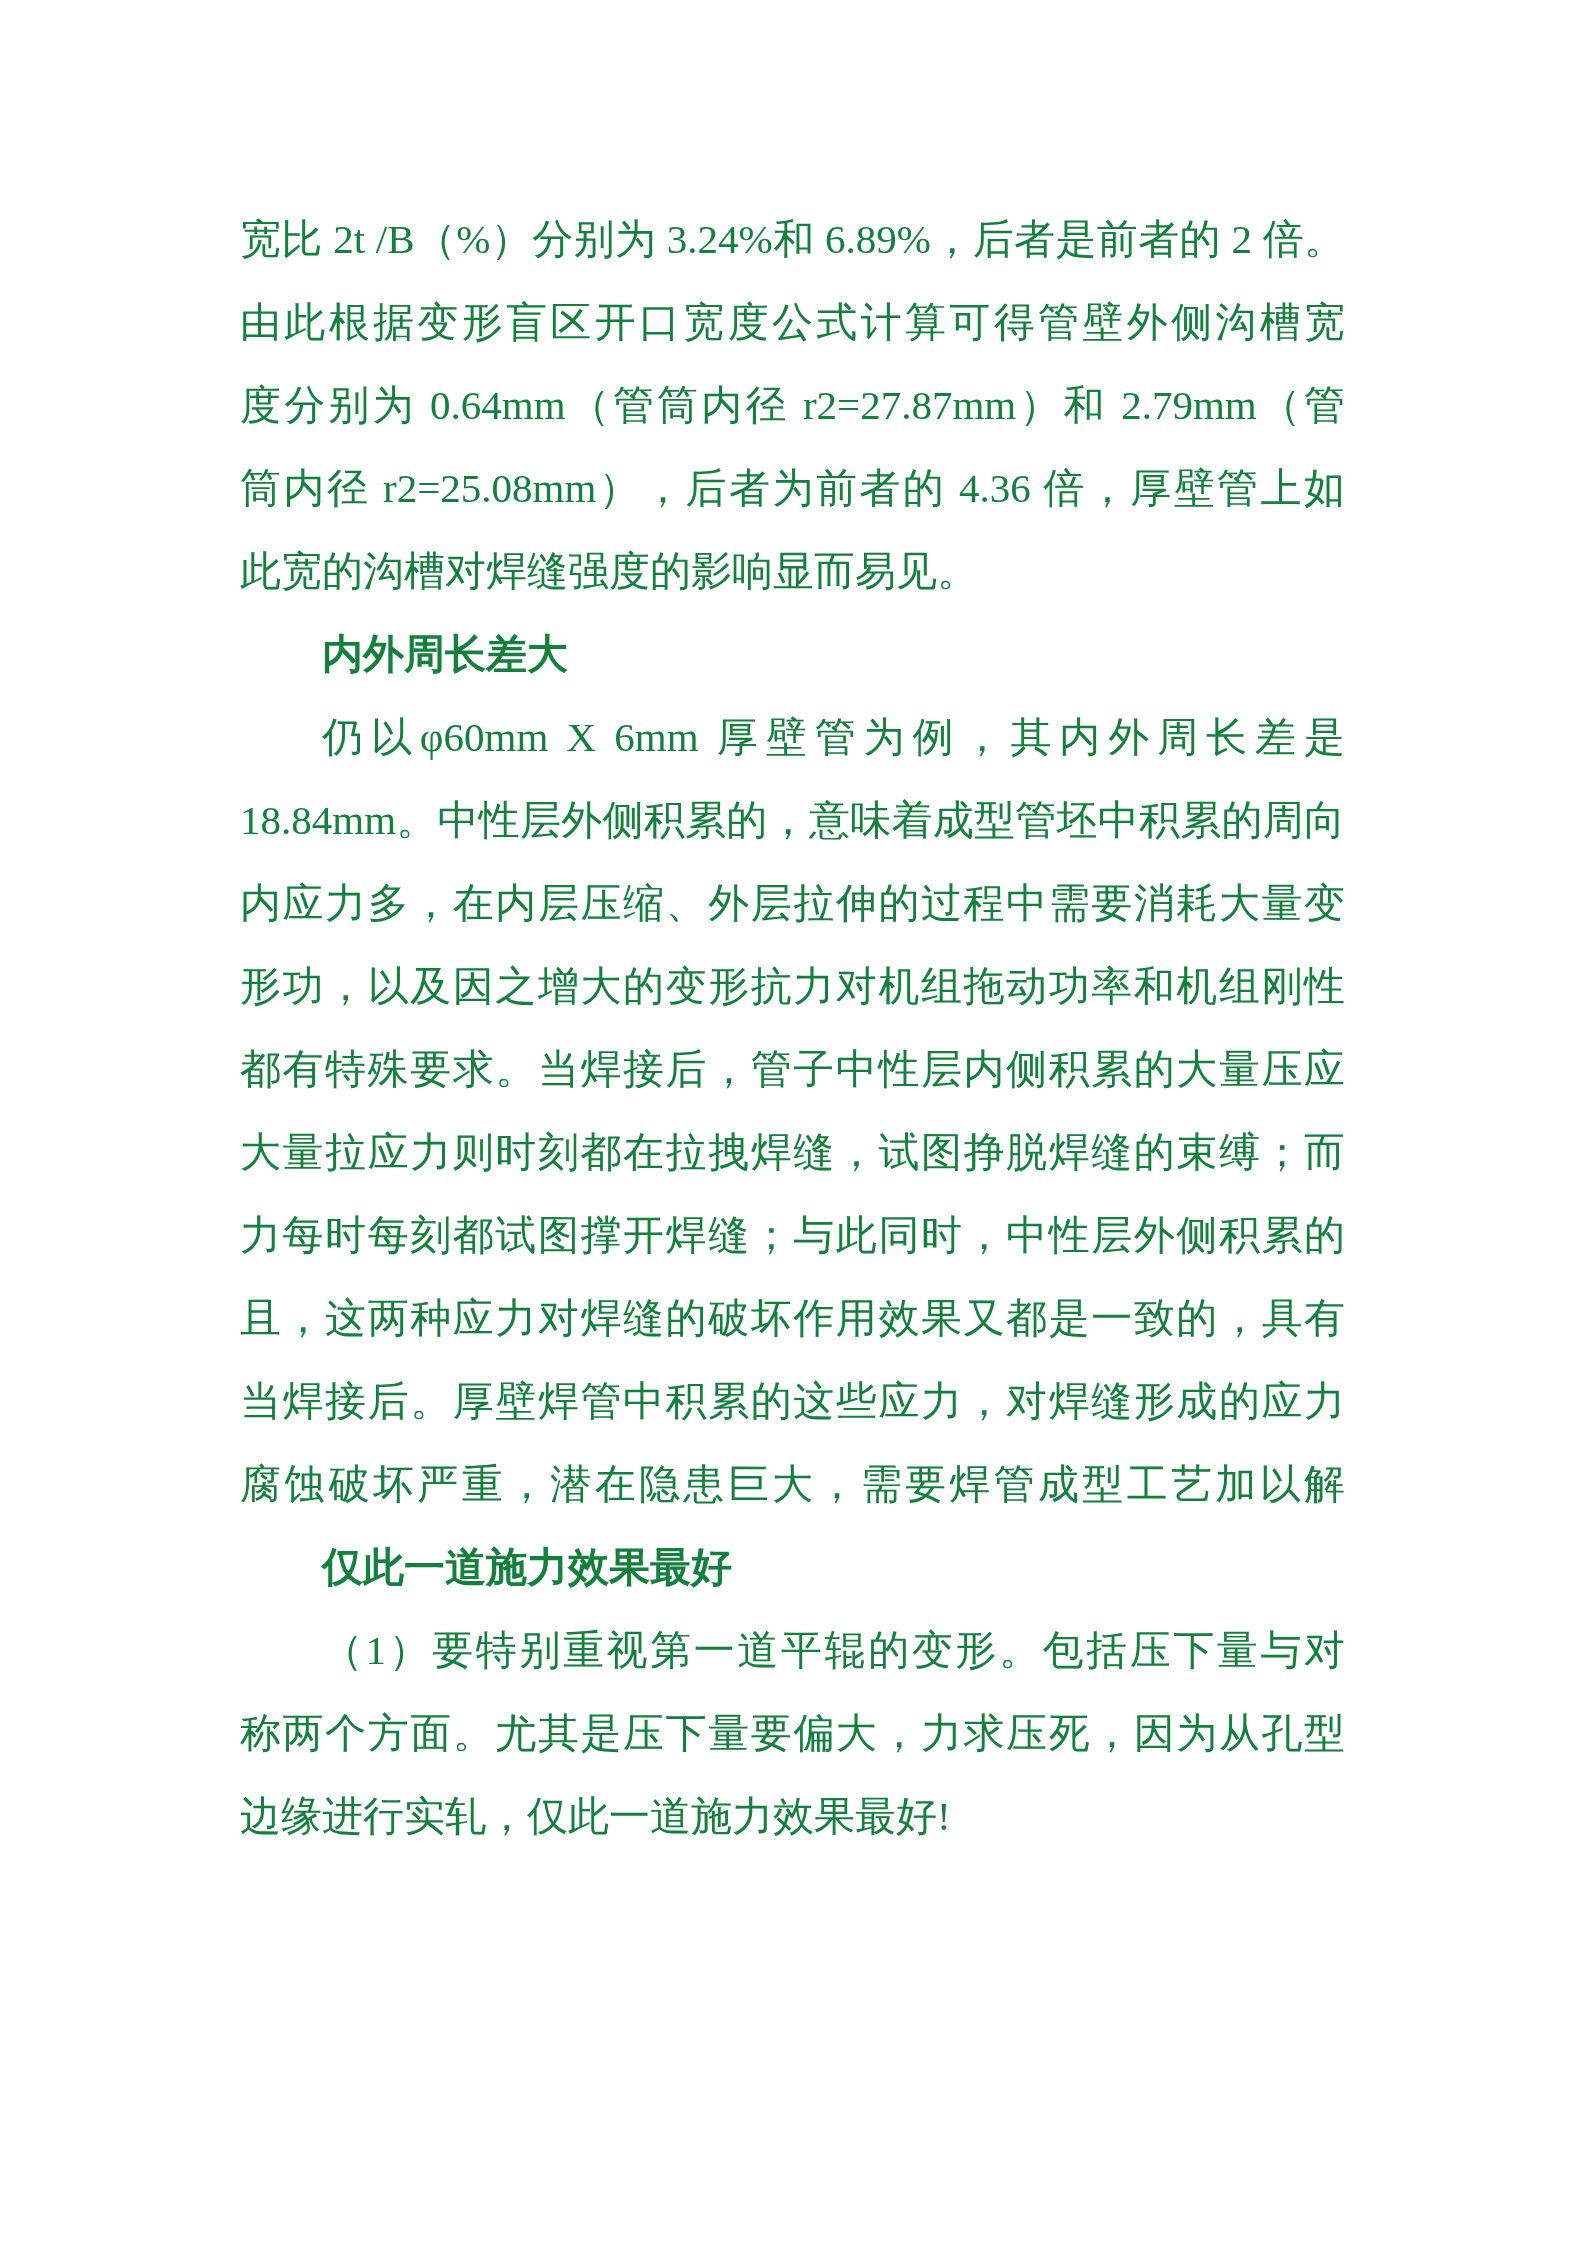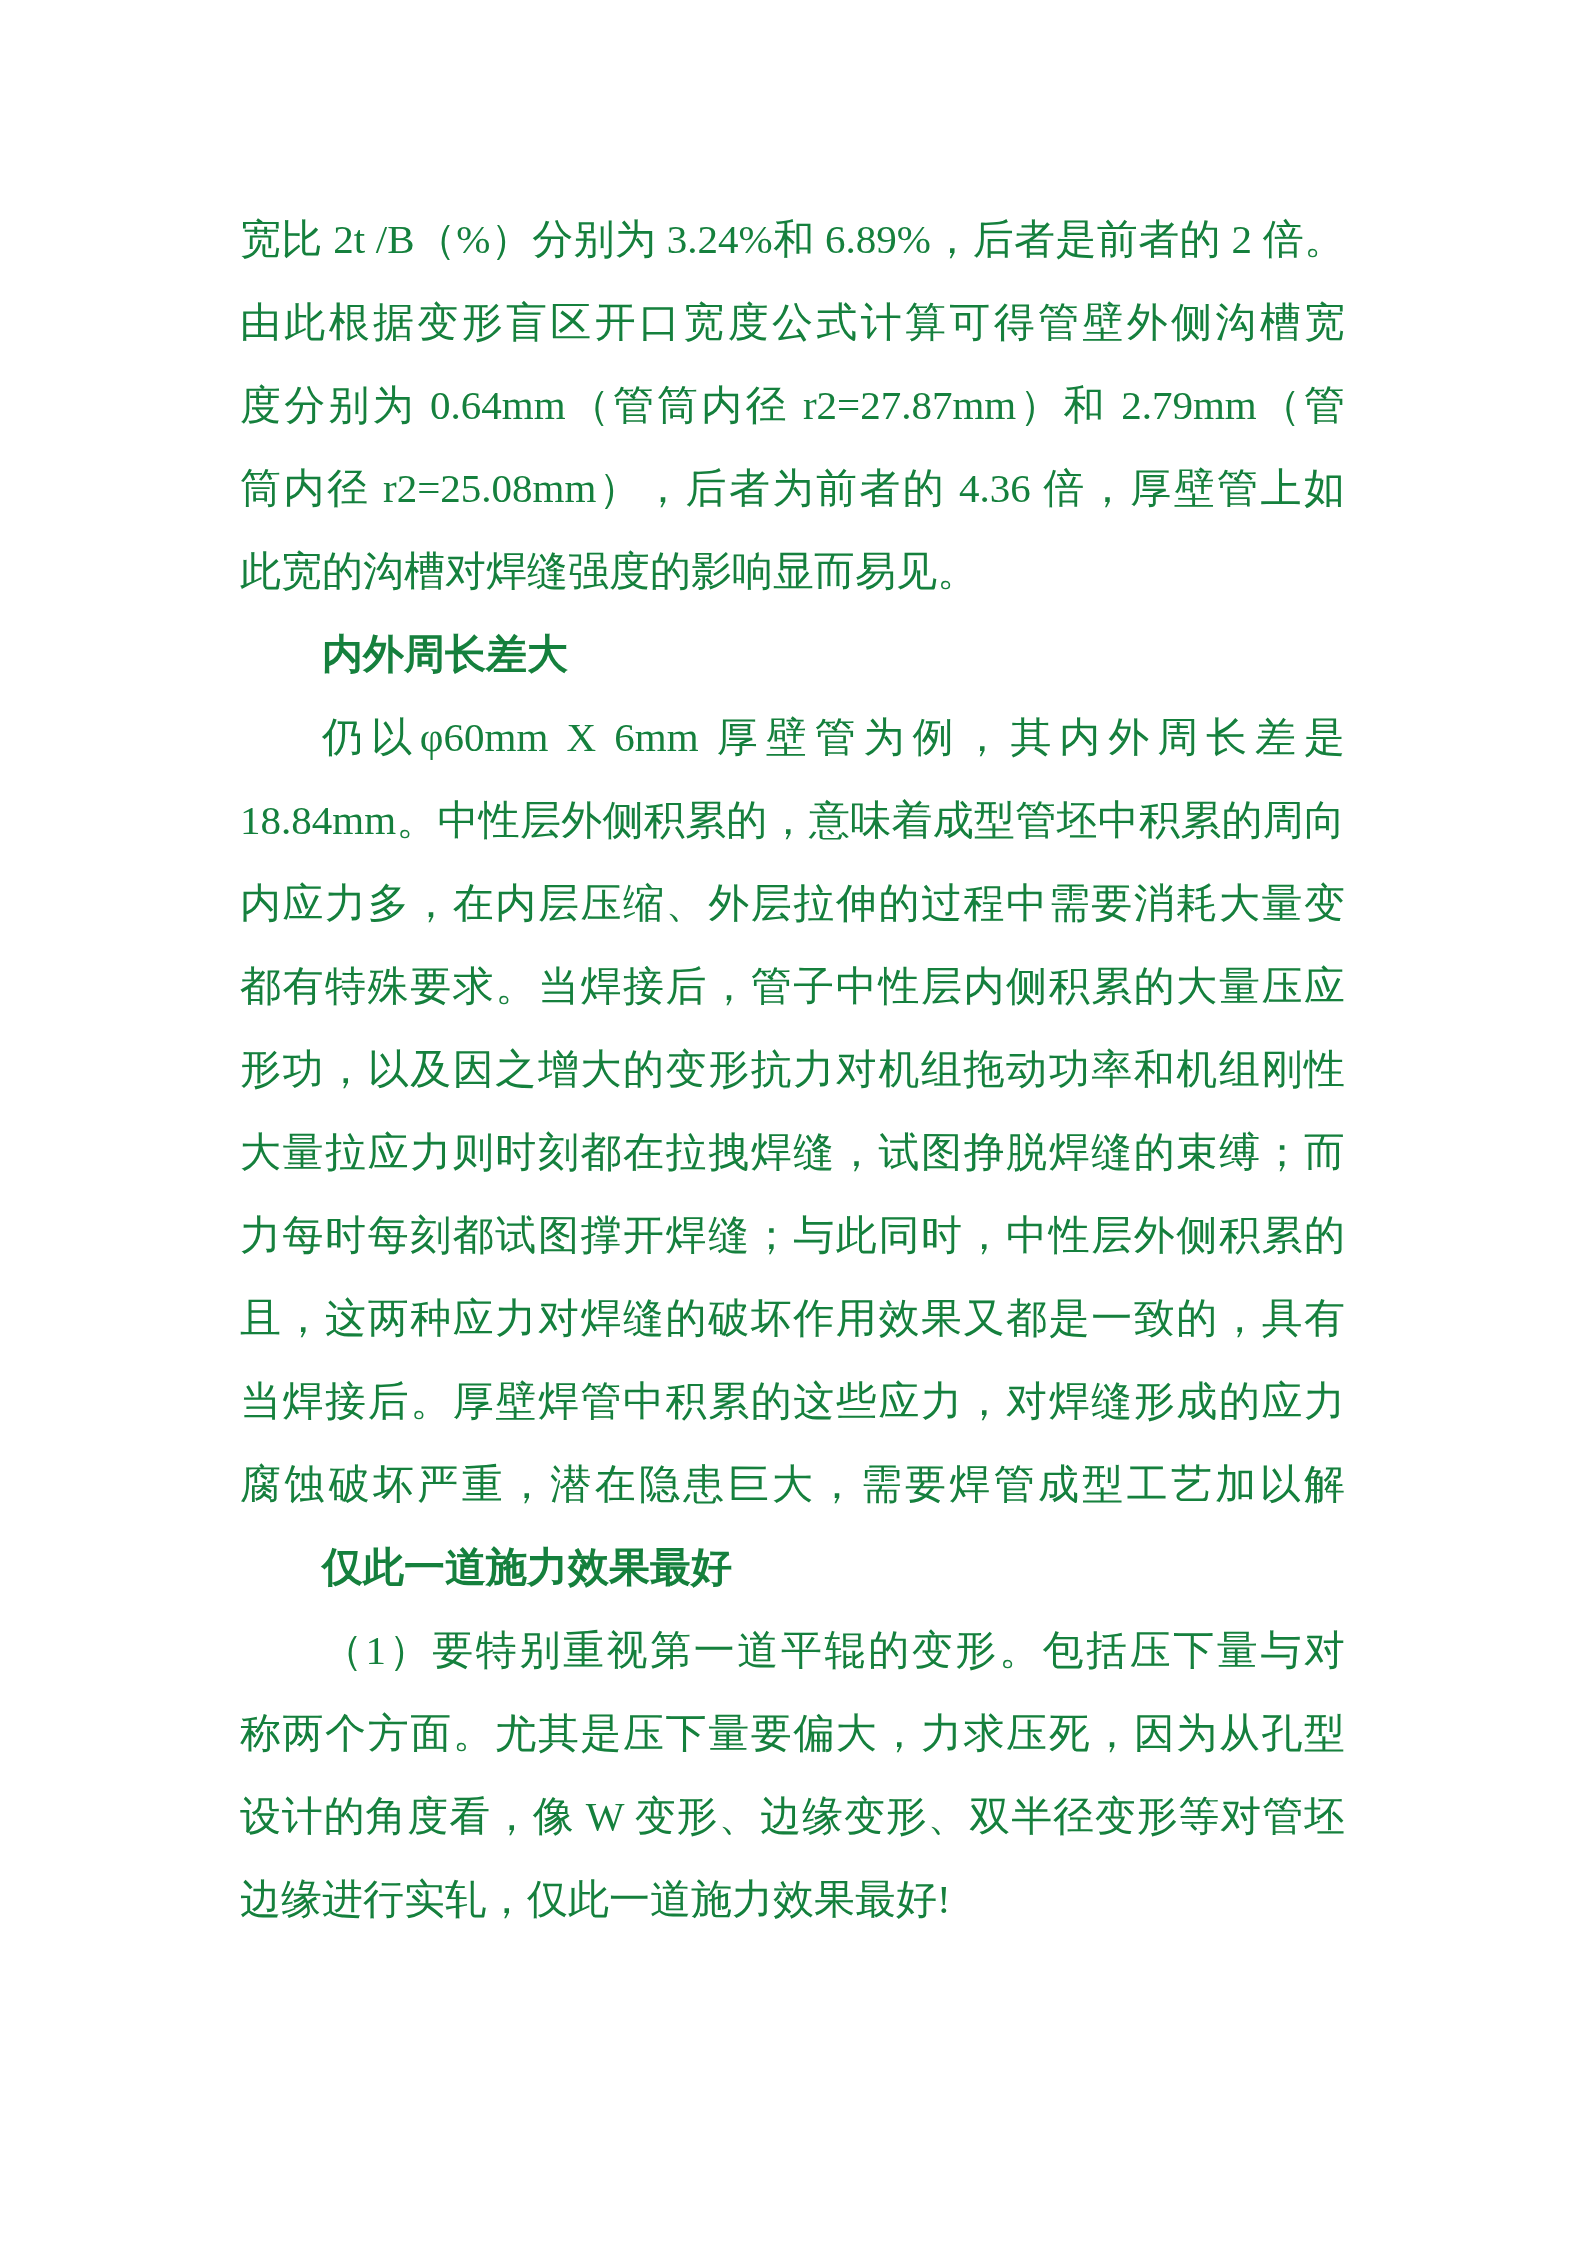--- a/index.html
+++ b/index.html
@@ -47,31 +47,30 @@
         <div class="line">筒内径 r2=25.08mm），后者为前者的 4.36 倍，厚壁管上如</div>
         <div class="line last">此宽的沟槽对焊缝强度的影响显而易见。</div>
       </div>
       <div class="paragraph heading">
         <div class="line indent last">内外周长差大</div>
       </div>
       <div class="paragraph body">
         <div class="line indent">仍以φ60mm X 6mm 厚壁管为例，其内外周长差是</div>
         <div class="line">18.84mm。中性层外侧积累的，意味着成型管坯中积累的周向</div>
         <div class="line">内应力多，在内层压缩、外层拉伸的过程中需要消耗大量变</div>
+        <div class="line">形功，以及因之增大的变形抗力对机组拖动功率和机组刚性</div>
         <div class="line">都有特殊要求。当焊接后，管子中性层内侧积累的大量压应</div>
-        <div class="line">形功，以及因之增大的变形抗力对机组拖动功率和机组刚性</div>
         <div class="line">大量拉应力则时刻都在拉拽焊缝，试图挣脱焊缝的束缚；而</div>
         <div class="line">力每时每刻都试图撑开焊缝；与此同时，中性层外侧积累的</div>
         <div class="line">且，这两种应力对焊缝的破坏作用效果又都是一致的，具有</div>
         <div class="line">当焊接后。厚壁焊管中积累的这些应力，对焊缝形成的应力</div>
         <div class="line last">腐蚀破坏严重，潜在隐患巨大，需要焊管成型工艺加以解决。</div>
       </div>
       <div class="paragraph heading">
         <div class="line indent last">仅此一道施力效果最好</div>
       </div>
       <div class="paragraph body">
         <div class="line indent">（1）要特别重视第一道平辊的变形。包括压下量与对</div>
         <div class="line">称两个方面。尤其是压下量要偏大，力求压死，因为从孔型</div>
-        <div class="line">设计的角度看，像 W 变形、边缘变形、双半径变形等对管坯</div>
         <div class="line last">边缘进行实轧，仅此一道施力效果最好!</div>
       </div>
     </div>
 </div>
 
 </body></html>

